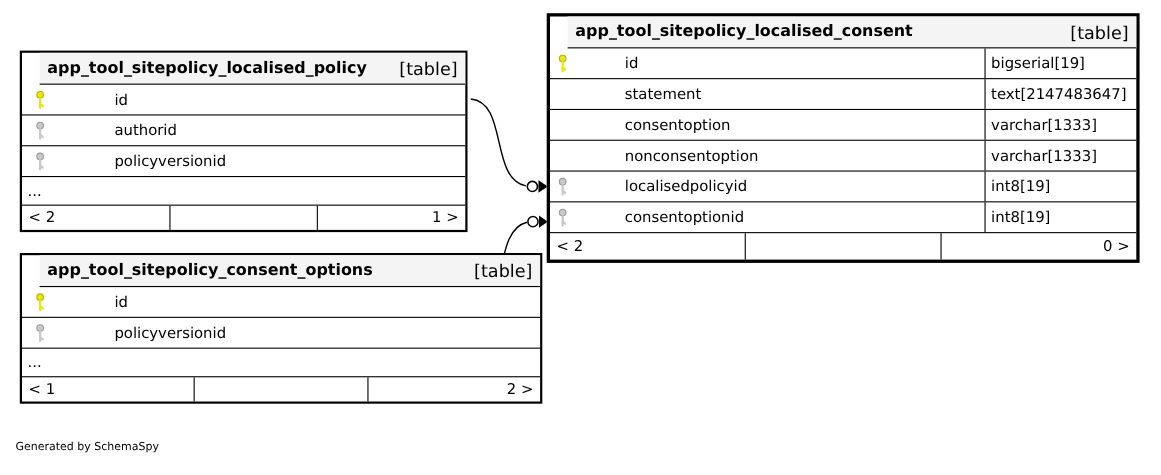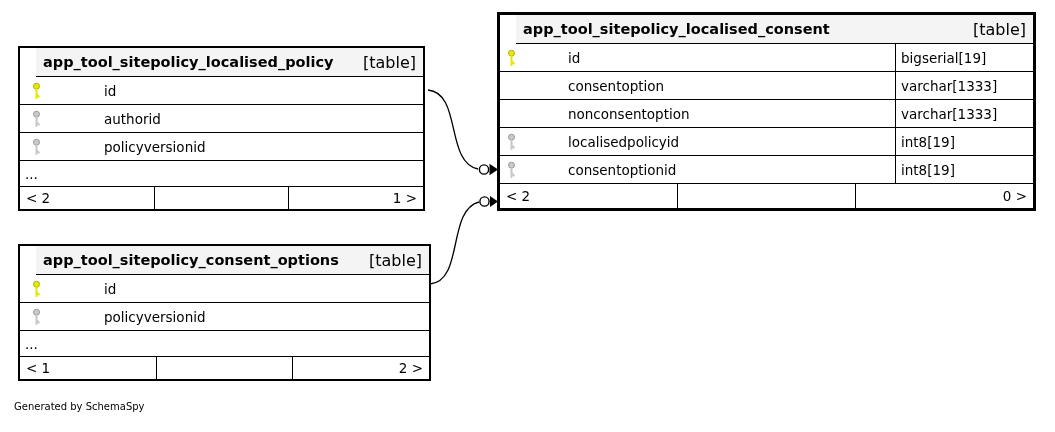--- a/index.html
+++ b/index.html
@@ -113,20 +113,25 @@
           <svg class="key pk" width="9" height="17" viewBox="0 0 9 17">
             <circle cx="4.5" cy="4.2" r="3"></circle>
             <path d="M4.5 7.3 V16 M4.5 12.2 L6.8 14.4"></path>
           </svg>
         </span>
       <span class="cname">id</span>
       <span class="ctype">bigserial[19]</span>
     </div>
     <div class="trow">
       <span class="kcell"></span>
+      <span class="cname">statement</span>
+      <span class="ctype">text[2147483647]</span>
+    </div>
+    <div class="trow">
+      <span class="kcell"></span>
       <span class="cname">consentoption</span>
       <span class="ctype">varchar[1333]</span>
     </div>
     <div class="trow">
       <span class="kcell"></span>
       <span class="cname">nonconsentoption</span>
       <span class="ctype">varchar[1333]</span>
     </div>
     <div class="trow">
       <span class="kcell">
@@ -148,21 +153,21 @@
       <span class="cname">consentoptionid</span>
       <span class="ctype">int8[19]</span>
     </div>
     <div class="tfoot">
       <span class="fcell l">&lt; 2</span>
       <span class="fcell m"></span>
       <span class="fcell r">0 &gt;</span>
     </div>
   </div>
 
-  <div class="etable widegap" style="left:18px;top:244px;width:413px;">
+  <div class="etable widegap" style="left:18px;top:230px;width:475px;">
     <div class="thead">
       <span class="tname">app_tool_sitepolicy_consent_options</span>
       <span class="ttag">[table]</span>
     </div>
     <div class="trow">
       <span class="kcell">
           <svg class="key pk" width="9" height="17" viewBox="0 0 9 17">
             <circle cx="4.5" cy="4.2" r="3"></circle>
             <path d="M4.5 7.3 V16 M4.5 12.2 L6.8 14.4"></path>
           </svg>

